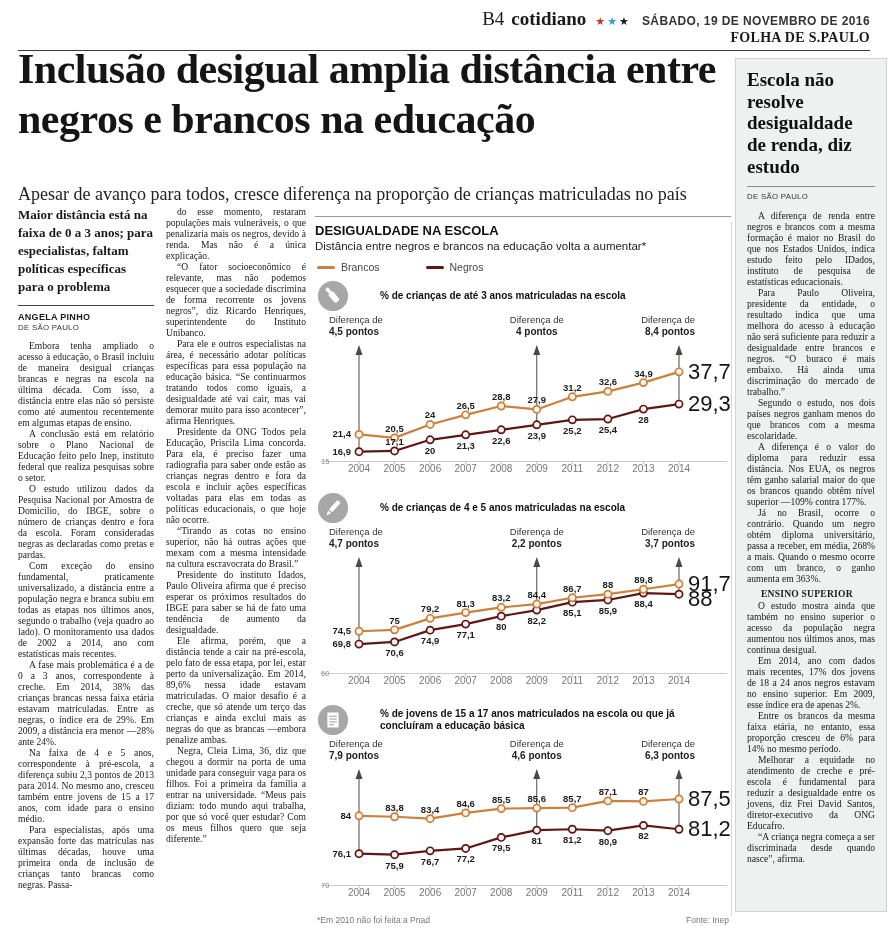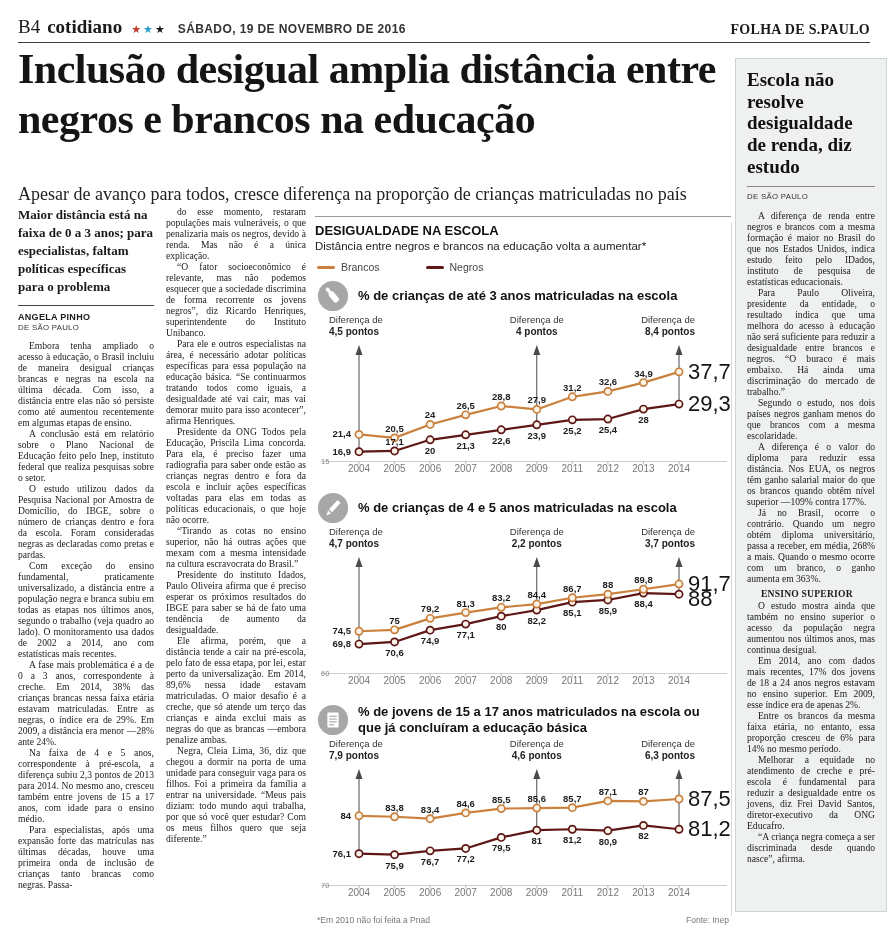--- a/index.html
+++ b/index.html
@@ -1,20 +1,20 @@
 <!DOCTYPE html>
 <html><head>
 <meta charset="utf-8">
 <style>
   html,body{margin:0;padding:0;background:#e9e9e9;}
   .page{position:relative;width:888px;height:932px;background:#fff;overflow:hidden;
         font-family:"Liberation Serif","DejaVu Serif",serif;color:#1a1a1a;}
   
   .masthead{position:absolute;left:18px;top:8px;width:852px;height:30px;
-            border-bottom:1.5px solid #3c3c3c;display:flex;justify-content:space-between;align-items:flex-end;padding-bottom:4px;}
+            border-bottom:1.5px solid #3c3c3c;display:flex;justify-content:space-between;align-items:flex-end;padding-bottom:12px;flex-direction:column;}
   .m-left{display:flex;align-items:baseline;gap:7px;}
   .pcode{font-size:19px;}
   .section{font-size:19px;font-weight:bold;}
   .stars i{font-style:normal;font-size:11px;margin-left:2px;}
   .m-date{font-family:"Liberation Sans",sans-serif;font-size:12px;font-weight:bold;color:#333;letter-spacing:.4px;margin-left:6px;}
   .m-right{font-size:14px;font-weight:bold;letter-spacing:.3px;}
   
   h1.headline{position:absolute;left:18px;top:44px;width:714px;margin:0;
       font-size:42px;line-height:1.2;font-weight:bold;letter-spacing:-.5px;color:#151515;}
   .subhead{position:absolute;left:18px;top:184px;width:714px;margin:0;font-size:18px;color:#222;}
@@ -30,21 +30,21 @@
   .body p,.sb-body p{margin:0;font-size:9.6px;line-height:11px;text-align:justify;text-indent:11px;}
   
   .infographic{position:absolute;left:315px;top:216px;width:416px;font-family:"Liberation Sans","DejaVu Sans",sans-serif;border-top:1px solid #999;padding-top:6px;}
   .ig-title{font-size:13px;font-weight:bold;color:#111;margin:0 0 2px;}
   .ig-sub{font-size:11.5px;color:#222;margin:0 0 9px;}
   .legend{display:flex;gap:46px;margin:0 0 2px 2px;}
   .legend-item{display:flex;align-items:center;gap:6px;font-size:10.5px;color:#444;}
   .dash{width:18px;height:3px;border-radius:2px;display:inline-block;}
   .chart-block{margin-top:6px;}
   .ct-row{display:flex;align-items:center;gap:9px;margin:0 0 0 2px;height:34px;}
-  .ct-title{font-size:13px;font-weight:bold;color:#111;line-height:1.2;max-width:350px;}
+  .ct-title{font-size:10px;font-weight:bold;color:#111;line-height:1.2;max-width:350px;margin-left:22px;}
   .chart-svg{display:block;}
   .chart-svg text{font-family:"Liberation Sans","DejaVu Sans",sans-serif;}
   .ig-footer{display:flex;justify-content:space-between;font-size:8.5px;color:#777;
              border-bottom:2px solid #82b3a6;padding:4px 2px 7px;margin-top:2px;}
   
   .sidebar{position:absolute;left:735px;top:58px;width:152px;height:854px;box-sizing:border-box;
            background:#eef1f0;border:1px solid #c9d6d3;padding:10px 11px;overflow:hidden;}
   .sb-head{font-size:19px;line-height:1.14;color:#111;margin:0;}
   .sb-rule{border-top:1px solid #8a8a8a;margin:9px 0 5px;}
   .sb-loc{font-family:"Liberation Sans",sans-serif;font-size:7.8px;color:#333;letter-spacing:.3px;}

